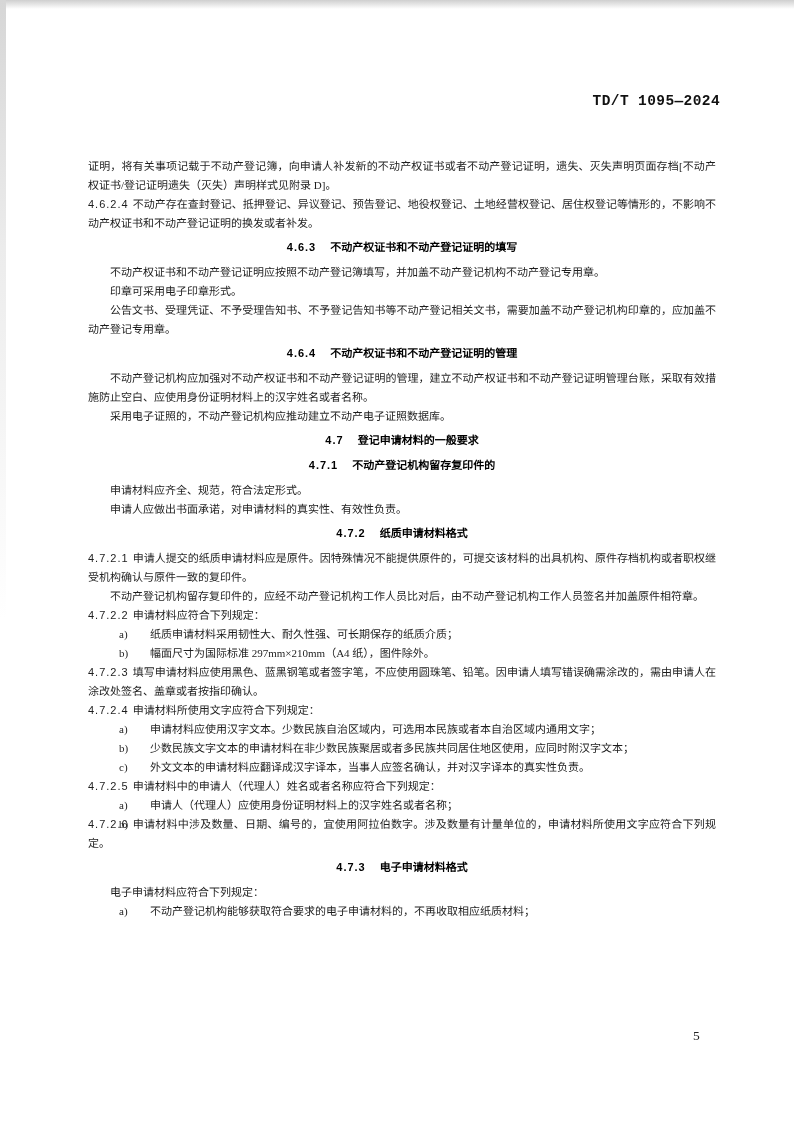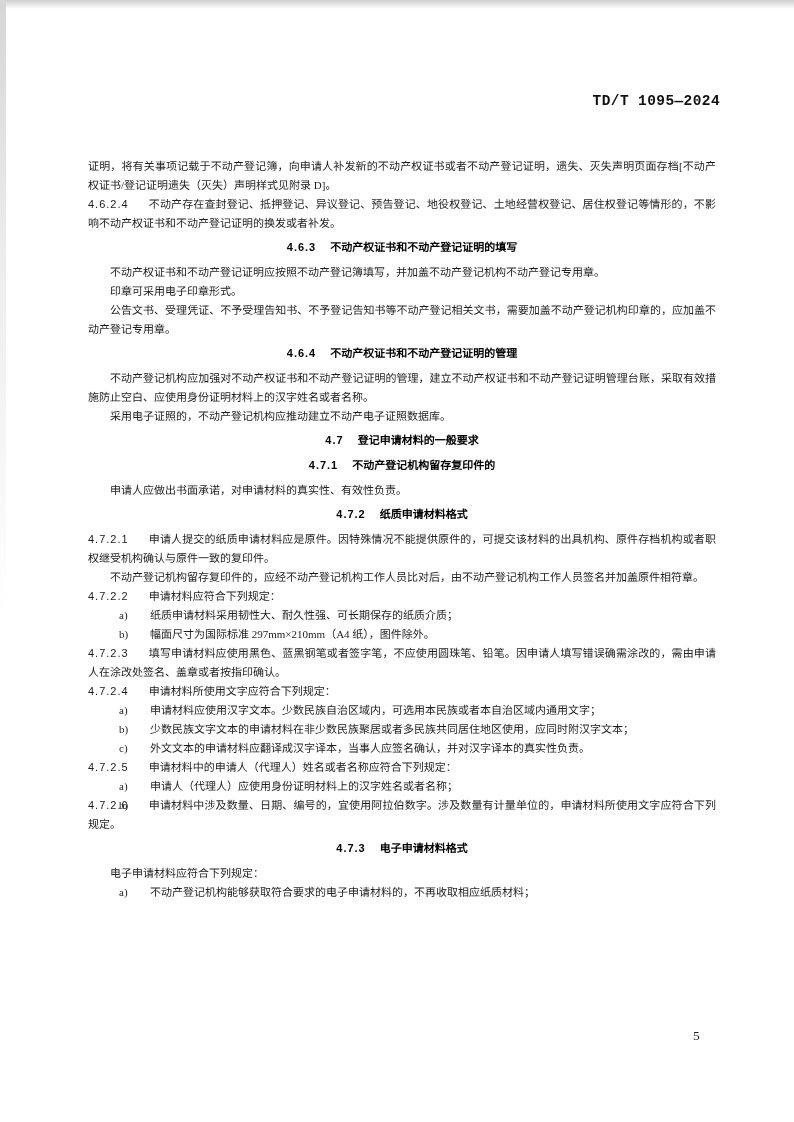--- a/index.html
+++ b/index.html
@@ -28,21 +28,21 @@
     position:absolute; left:88px; top:157px; width:628px;
     font-size:11px; line-height:19px;
     text-align:justify;
   }
   .content p { margin:0; }
   .para { text-indent:2em; }
   .cont { text-indent:0; }
   .clause { text-indent:0; }
   .num {
     font-family:"Liberation Sans","DejaVu Sans",sans-serif;
-    letter-spacing:1px; margin-right:20px; white-space:nowrap;
+    letter-spacing:1px; margin-right:4px; white-space:nowrap;
   }
   .h2, .h3 {
     font-family:"Liberation Sans","DejaVu Sans",sans-serif;
     font-weight:700; margin:5px 0 6px 0 !important;
     text-align:center; color:#000;
   }
   .h2 .num, .h3 .num { font-weight:700; margin-right:14px; }
   .li { position:relative; padding-left:62px; text-indent:0; }
   .li .label {
     position:absolute; left:31px;
@@ -77,20 +77,21 @@
 
     <p class="h3"><span class="num">4.6.4</span><span>不动产权证书和不动产登记证明的管理</span></p>
 
     <p class="para">不动产登记机构应加强对不动产权证书和不动产登记证明的管理，建立不动产权证书和不动产登记证明管理台账，采取有效措施防止空白、应使用身份证明材料上的汉字姓名或者名称。</p>
     <p class="para">采用电子证照的，不动产登记机构应推动建立不动产电子证照数据库。</p>
 
     <p class="h2"><span class="num">4.7</span><span>登记申请材料的一般要求</span></p>
 
     <p class="h3"><span class="num">4.7.1</span><span>不动产登记机构留存复印件的</span></p>
 
+    <p class="para">申请材料应齐全、规范，符合法定形式。</p>
     <p class="para">申请人应做出书面承诺，对申请材料的真实性、有效性负责。</p>
 
     <p class="h3"><span class="num">4.7.2</span><span>纸质申请材料格式</span></p>
 
     <p class="clause"><span class="num">4.7.2.1</span><span>申请人提交的纸质申请材料应是原件。因特殊情况不能提供原件的，可提交该材料的出具机构、原件存档机构或者职权继受机构确认与原件一致的复印件。</span></p>
 
     <p class="para">不动产登记机构留存复印件的，应经不动产登记机构工作人员比对后，由不动产登记机构工作人员签名并加盖原件相符章。</p>
 
     <p class="clause"><span class="num">4.7.2.2</span><span>申请材料应符合下列规定：</span></p>
 

